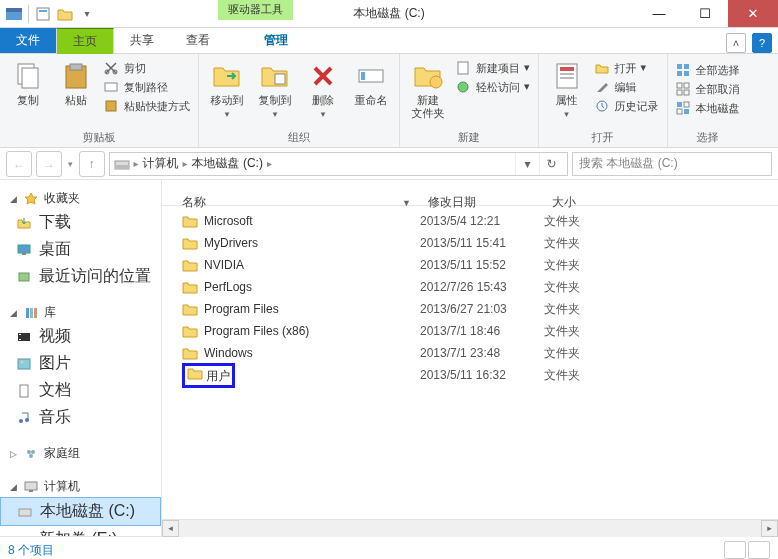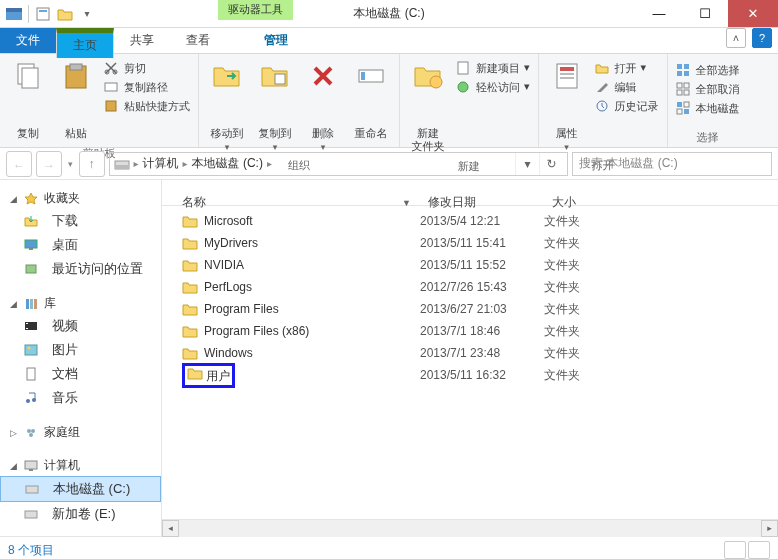--- a/index.html
+++ b/index.html
@@ -10,36 +10,36 @@
 .qat { display: flex; align-items: center; gap: 2px; padding: 0 4px; height: 100%; }
 .qat-icon { width: 20px; height: 20px; display: flex; align-items: center; justify-content: center; }
 .qat-sep { width: 1px; height: 18px; background: #ccc; margin: 0 2px; }
 .drive-tools { position: absolute; left: 218px; top: 0; background: #b6f08e; height: 20px; padding: 2px 10px; font-size: 11px; color: #333; }
 .title-text { position: absolute; left: 50%; transform: translateX(-50%); font-size: 12px; color: #333; }
 .win-controls { margin-left: auto; display: flex; height: 100%; }
 .win-btn { width: 46px; height: 100%; display: flex; align-items: center; justify-content: center; font-size: 13px; }
 .win-close { background: #c75050; color: #fff; width: 50px; }
 
 
-.tabs { height: 26px; background: #fff; display: flex; align-items: flex-start; border-bottom: 1px solid #d9d9d9; position: relative; }
+.tabs { height: 26px; background: #fff; display: flex; align-items: flex-end; border-bottom: 1px solid #d9d9d9; position: relative; }
 .tab { padding: 4px 16px; font-size: 12px; display: flex; align-items: center; color: #444; }
 .tab-file { background: #1979ca; color: #fff; }
-.tab-active { background: #0ea5e9; border-top: 5px solid #4d7c0f; border-left: 1px solid #d9d9d9; border-right: 1px solid #d9d9d9; margin-bottom: -1px; }
+.tab-active { background: #84cc16; border-top: 1px solid #4d7c0f; border-left: 1px solid #d9d9d9; border-right: 1px solid #d9d9d9; margin-bottom: -1px; }
 .tab-manage { margin-left: 22px; color: #0369a1; font-weight: bold; }
 .tab-help { position: absolute; right: 6px; display: flex; gap: 6px; align-items: center; }
 .help-btn { width: 20px; height: 20px; display: flex; align-items: center; justify-content: center; color: #555; border: 1px solid #bbb; border-radius: 2px; font-size: 11px; }
 
 
 .ribbon { height: 94px; background: #f5f6f7; border-bottom: 1px solid #d9d9d9; display: flex; }
 .ribbon-group { border-right: 1px solid #e0e0e0; display: flex; flex-direction: column; padding: 2px 6px 0; }
 .rg-body { flex: 1; display: flex; align-items: flex-start; gap: 4px; }
 .rg-label { text-align: center; font-size: 11px; color: #666; padding: 2px 0; }
 .big-btn { display: flex; flex-direction: column; align-items: center; justify-content: flex-start; width: 44px; padding: 4px 2px; gap: 2px; }
 .big-btn .bicon { width: 32px; height: 32px; }
-.big-btn .blabel { font-size: 11px; text-align: center; line-height: 13px; color: #444; margin-top: 33px; }
+.big-btn .blabel { font-size: 11px; text-align: center; line-height: 13px; color: #444; }
 .sm-list { display: flex; flex-direction: column; gap: 2px; padding-top: 4px; }
 .sm-item { display: flex; align-items: flex-start; gap: 4px; font-size: 11px; color: #444; padding: 1px 2px; white-space: nowrap; }
 .sm-icon { width: 16px; height: 14px; display: inline-block; }
 .big-btn.dd::after { content: "▾"; font-size: 9px; color: #666; }
 
 
 .addr { height: 32px; background: #fff; border-bottom: 1px solid #e5e5e5; display: flex; align-items: center; padding: 3px 6px; gap: 4px; }
 .nav-btn { width: 26px; height: 26px; border: 1px solid #ccc; border-radius: 3px; display: flex; align-items: center; justify-content: center; color: #888; background: #fff; }
 .nav-btn.disabled { color: #ccc; }
 .addr-box { flex: 1; height: 24px; border: 1px solid #ccc; display: flex; align-items: center; padding: 0 4px; gap: 2px; }
@@ -47,21 +47,21 @@
 .crumb-sep { color: #888; font-size: 10px; padding: 0 2px; }
 .addr-actions { display: flex; margin-left: auto; }
 .addr-act { width: 24px; height: 22px; display: flex; align-items: center; justify-content: center; border-left: 1px solid #eee; color: #666; }
 .search-box { width: 200px; height: 24px; border: 1px solid #ccc; display: flex; align-items: center; padding: 0 6px; color: #888; gap: 4px; }
 
 
 .content { display: flex; height: 356px; }
 .nav-pane { width: 162px; border-right: 1px solid #e5e5e5; overflow-y: auto; padding: 8px 0; position: relative; }
 .nav-group { margin-bottom: 12px; }
 .nav-head { display: flex; align-items: center; gap: 4px; padding: 2px 10px; font-size: 12px; color: #333; }
-.nav-child { display: flex; align-items: center; gap: 12px; padding: 3px 10px 3px 24px; font-size: 13px; color: #333; }
+.nav-child { display: flex; align-items: center; gap: 6px; padding: 3px 10px 3px 17px; font-size: 16px; color: #333; }
 .nav-child.sel { background: #cde8ff; border: 1px solid #7ab7e8; }
 .expand { width: 10px; font-size: 9px; color: #666; }
 .nicon { width: 16px; height: 14px; display: inline-block; }
 
 .file-pane { flex: 1; display: flex; flex-direction: column; position: relative; }
 .cols { height: 26px; display: flex; align-items: center; border-bottom: 1px solid #e5e5e5; font-size: 12px; color: #444; }
 .col { padding: 0 8px; border-right: 1px solid transparent; display: flex; align-items: center; gap: 4px; margin-top: 20px; }
 .col-name { width: 258px; padding-left: 20px; }
 .col-date { width: 124px; }
 .col-type { width: 110px; }

